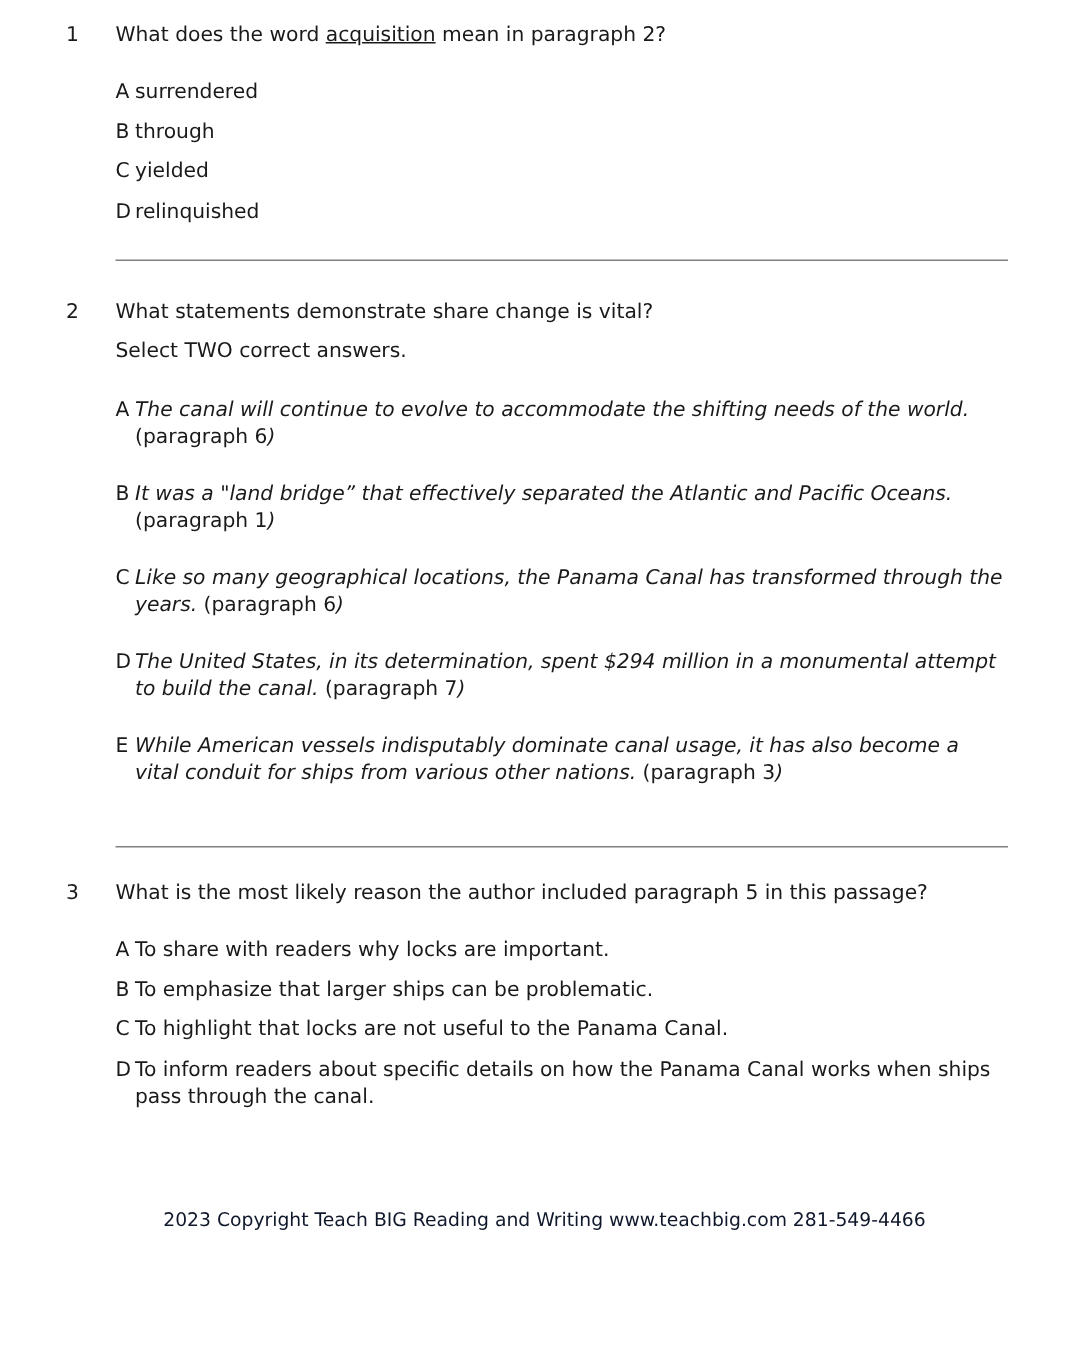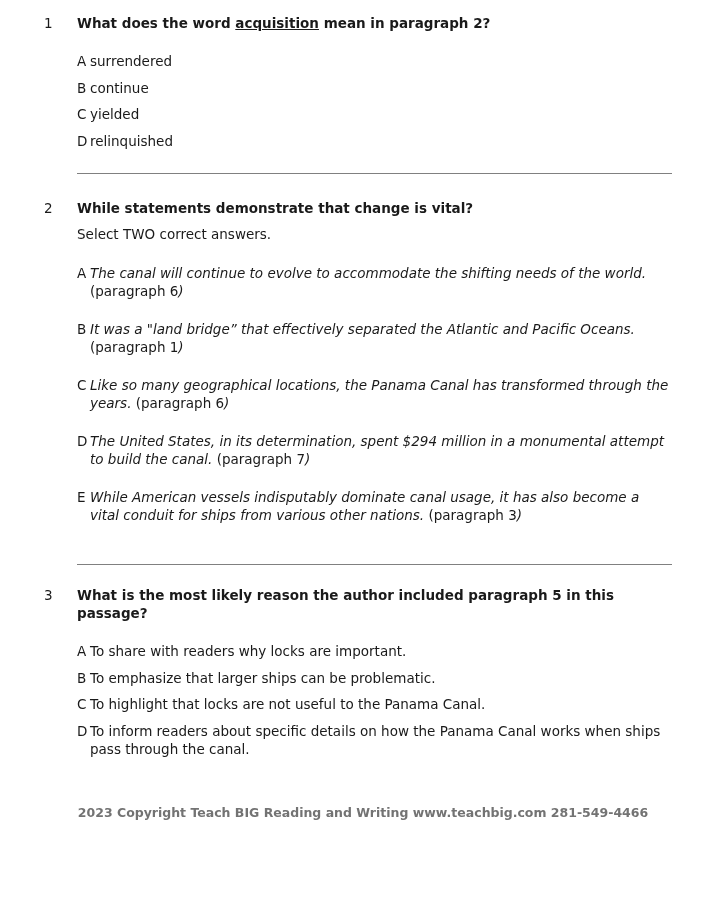--- a/index.html
+++ b/index.html
@@ -34,21 +34,20 @@
     top: 0;
     width: 20px;
     font-size: 13.5px;
     line-height: 18px;
     text-align: left;
   }
   .q-stem {
     font-size: 13.5px;
     line-height: 18px;
     margin: 0;
-    font-weight: bold;
   }
   .q-subinstruction {
     font-size: 13.5px;
     line-height: 18px;
     margin: 8px 0 0 0;
   }
   .q-subinstruction b { font-weight: normal; }
 
   
   .options {
@@ -99,52 +98,51 @@
 
   
   .footer {
     position: absolute;
     left: 0;
     right: 0;
     top: 805px;
     text-align: center;
     font-size: 12.5px;
     line-height: 16px;
-    color: #737373;
-    font-weight: bold;
+    color: #0f172a;
   }
 
   
   #q1 { position: absolute; top: 14px;  left: 0; right: 0; }
   #div1 { position: absolute; top: 173px; left: 0; right: 0; }
   #q2 { position: absolute; top: 199px; left: 0; right: 0; }
   #div2 { position: absolute; top: 564px; left: 0; right: 0; }
   #q3 { position: absolute; top: 586px; left: 0; right: 0; }
 </style>
 </head>
 <body>
 
 <div class="page">
 
   <div class="question-block" id="q1">
     <span class="q-num">1</span>
     <p class="q-stem"><span>What does the word </span><u>acquisition</u><span> mean in paragraph 2?</span></p>
     <ul class="options tight">
       <li class="option"><span class="letter">A</span><span class="otext">surrendered</span></li>
-      <li class="option"><span class="letter">B</span><span class="otext">continue</span></li>
+      <li class="option"><span class="letter">B</span><span class="otext">through</span></li>
       <li class="option"><span class="letter">C</span><span class="otext">yielded</span></li>
       <li class="option"><span class="letter">D</span><span class="otext">relinquished</span></li>
     </ul>
   </div>
 
   <hr class="divider" id="div1">
 
   <div class="question-block" id="q2">
     <span class="q-num">2</span>
-    <p class="q-stem">While statements demonstrate that change is vital?</p>
+    <p class="q-stem">What statements demonstrate share change is vital?</p>
     <p class="q-subinstruction"><span>Select </span><b>TWO</b><span> correct answers.</span></p>
     <ul class="options loose">
       <li class="option"><span class="letter">A</span><span class="otext"><span>The canal will continue to evolve to accommodate the shifting needs of the world. </span><span class="para"><span>(paragraph 6</span><span class="closeparen">)</span></span></span></li>
       <li class="option"><span class="letter">B</span><span class="otext"><span>It was a "land bridge” that effectively separated the Atlantic and Pacific Oceans. </span><span class="para"><span>(paragraph 1</span><span class="closeparen">)</span></span></span></li>
       <li class="option"><span class="letter">C</span><span class="otext"><span>Like so many geographical locations, the Panama Canal has transformed through the years. </span><span class="para"><span>(paragraph 6</span><span class="closeparen">)</span></span></span></li>
       <li class="option"><span class="letter">D</span><span class="otext"><span>The United States, in its determination, spent $294 million in a monumental attempt to build the canal. </span><span class="para"><span>(paragraph 7</span><span class="closeparen">)</span></span></span></li>
       <li class="option"><span class="letter">E</span><span class="otext"><span>While American vessels indisputably dominate canal usage, it has also become a vital conduit for ships from various other nations. </span><span class="para"><span>(paragraph 3</span><span class="closeparen">)</span></span></span></li>
     </ul>
   </div>
 

